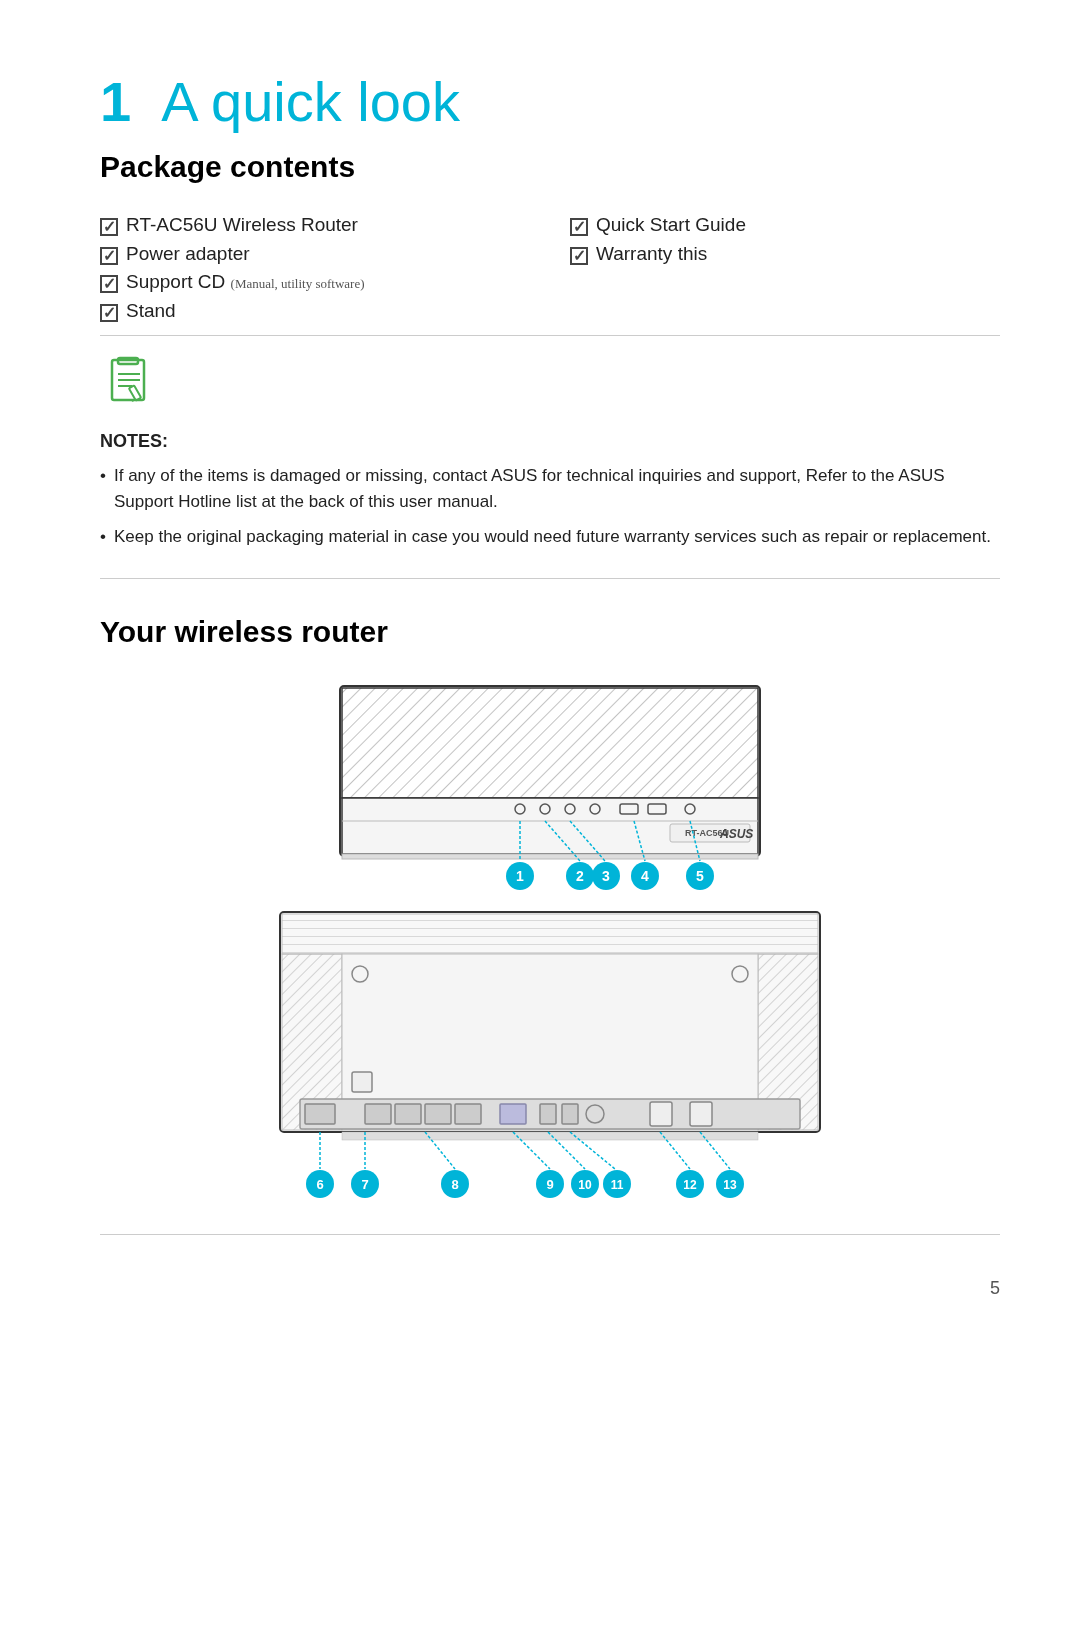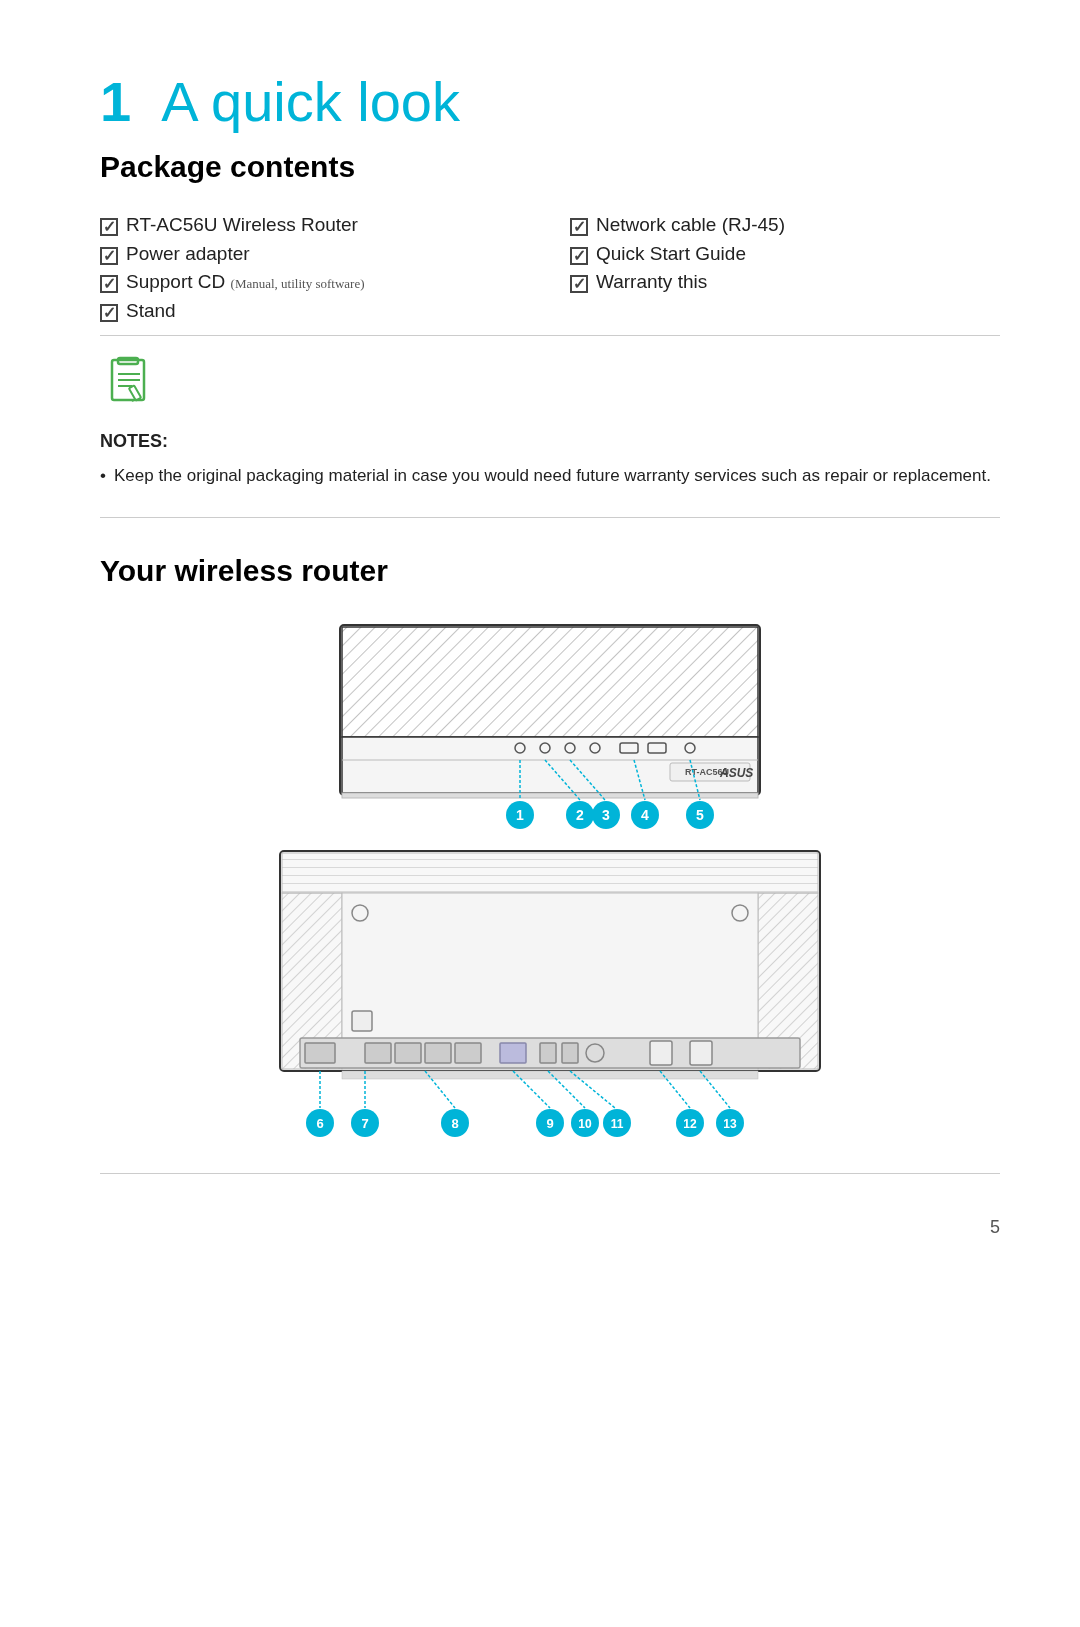--- a/index.html
+++ b/index.html
@@ -179,24 +179,20 @@
       </div>
       <div class="item-row">
         <span class="checkbox-icon"></span>
         <span class="item-text">Stand</span>
       </div>
     </div>
 
     <div>
       <div class="item-row">
         <span class="checkbox-icon"></span>
-        <span class="item-text">Network cable (RJ-45)</span>
-      </div>
-      <div class="item-row">
-        <span class="checkbox-icon"></span>
         <span class="item-text">Quick Start Guide</span>
       </div>
       <div class="item-row">
         <span class="checkbox-icon"></span>
         <span class="item-text">Warranty this</span>
       </div>
     </div>
   </div>
 
   <div class="notes-box">
@@ -209,20 +205,21 @@
         <line x1="14" y1="24" x2="36" y2="24" stroke="#4caf50" stroke-width="2"></line>
         <line x1="14" y1="30" x2="28" y2="30" stroke="#4caf50" stroke-width="2"></line>
 
         <rect x="28" y="30" width="6" height="14" rx="1" fill="none" stroke="#4caf50" stroke-width="2" transform="rotate(-30, 31, 37)"></rect>
         <polygon points="26,44 29,46 31,43" fill="#4caf50"></polygon>
       </svg>
     </div>
     <div class="notes-content">
       <div class="notes-title">NOTES:</div>
       <ul class="notes-list">
+        <li>If any of the items is damaged or missing, contact ASUS for technical inquiries and support, Refer to the ASUS Support Hotline list at the back of this user manual.</li>
         <li>Keep the original packaging material in case you would need future warranty services such as repair or replacement.</li>
       </ul>
     </div>
   </div>
 </div>
 
 <div class="wireless-router-section">
   <h2 class="section-title">Your wireless router</h2>
 
   <div class="router-images">

